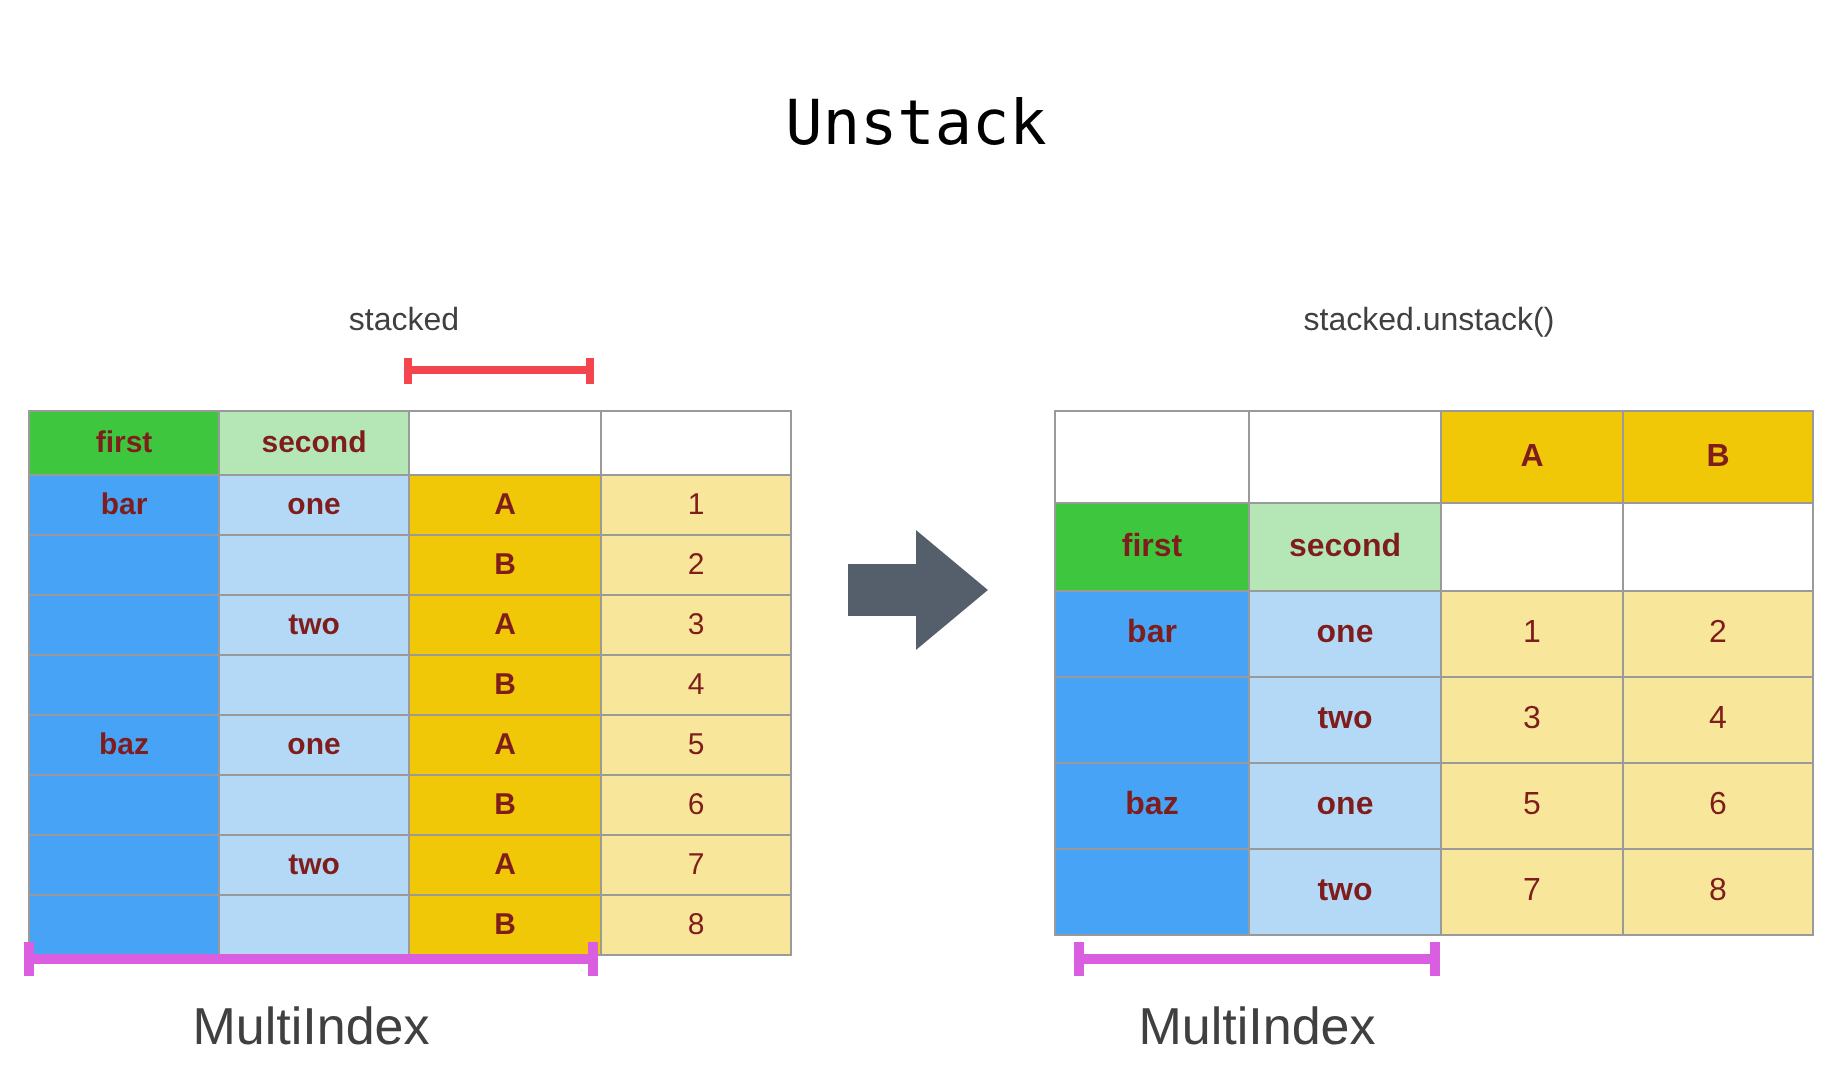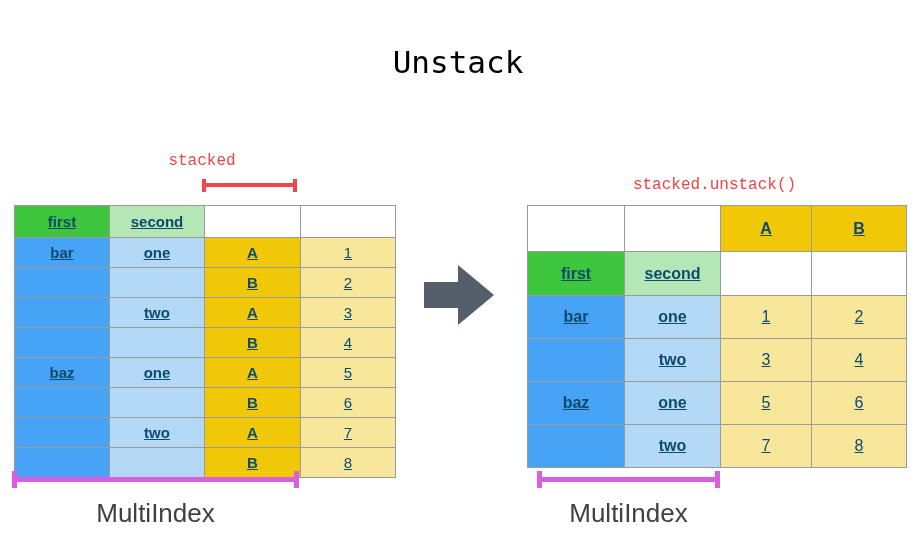--- a/index.html
+++ b/index.html
@@ -30,42 +30,41 @@
     text-align: center;
     font-family: "DejaVu Sans Mono", "Liberation Mono", monospace;
     font-size: 31px;
     color: #000000;
     letter-spacing: 0px;
   }
 
   
   .panel-caption {
     position: absolute;
-    font-family: Liberation Mono, monospace;
+    font-family: Liberation Sans, sans-serif;
     font-size: 16px;
-    color: #ef4444;
+    color: #404040;
     white-space: nowrap;
   }
   #caption-left  { left: 14px;  top: 134px; width: 376px; text-align: center; }
-  #caption-right { left: 527px; top: 134px; width: 375px; text-align: center; margin-top: 24px; }
+  #caption-right { left: 527px; top: 134px; width: 375px; text-align: center; }
 
   
   .tbl {
     position: absolute;
     border-collapse: collapse;
     table-layout: fixed;
   }
   .tbl td {
     border: 1px solid #9a9a9a;
     text-align: center;
     vertical-align: middle;
     font-size: 15px;
-    color: #0c4a6e;
+    color: #7f1d1d;
     padding: 0;
-    text-decoration: underline;
   }
   .c-blank     { background: #ffffff; }
   .c-green     { background: #3ec73e; font-weight: bold; }
   .c-lgreen    { background: #b5e6b5; font-weight: bold; }
   .c-blue      { background: #46a3f5; font-weight: bold; }
   .c-lblue     { background: #b3d9f7; font-weight: bold; }
   .c-gold      { background: #f0c808; font-weight: bold; }
   .c-lyellow   { background: #f8e79a; color: #3a3a3a; }
 
   

